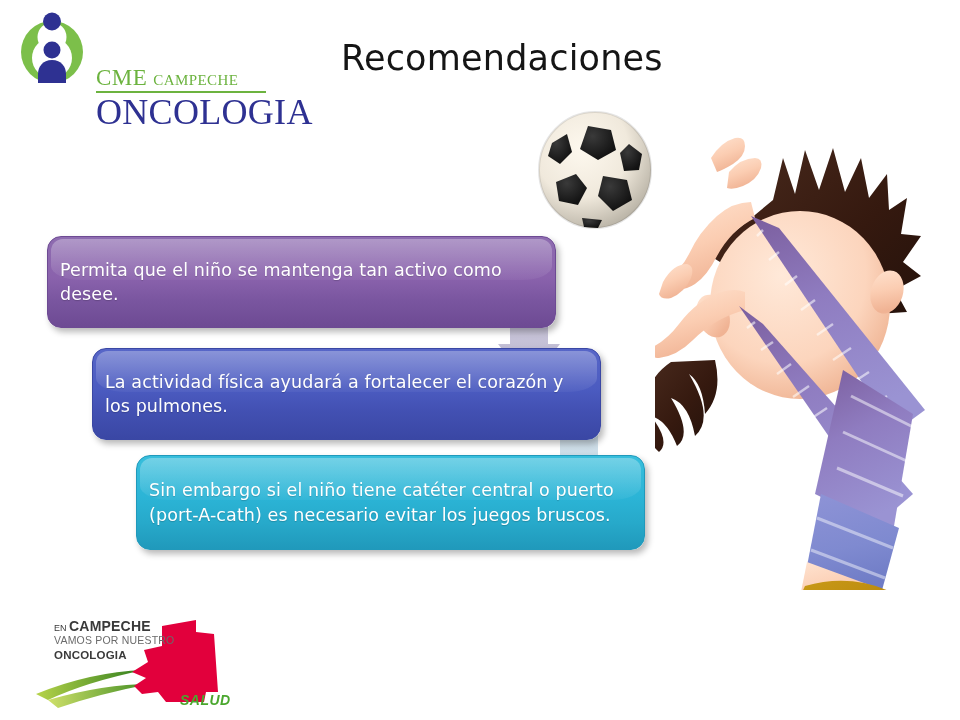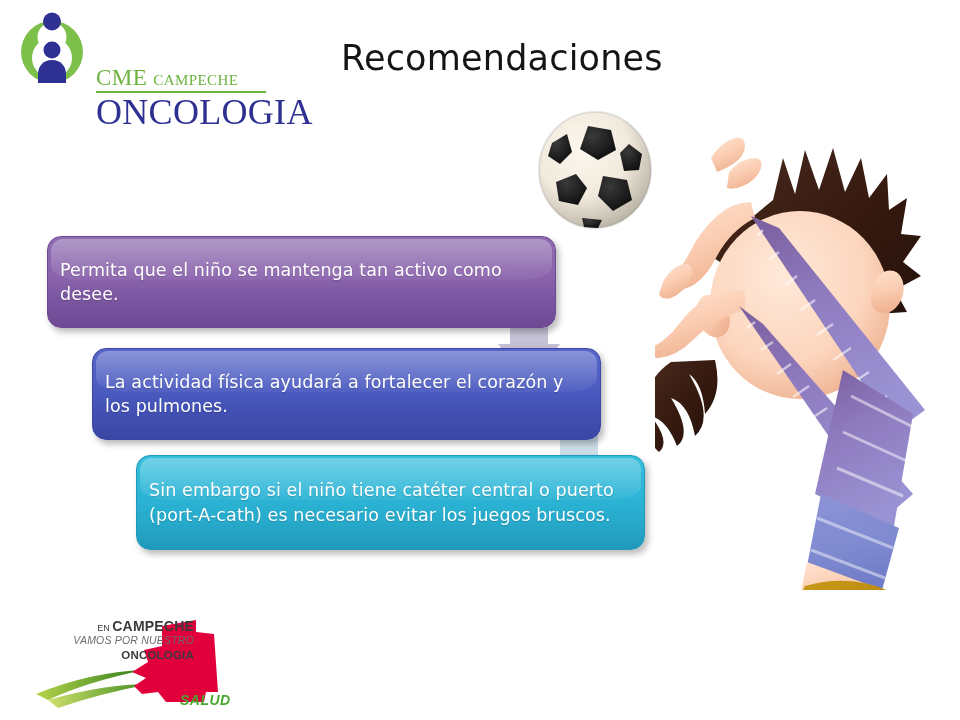--- a/index.html
+++ b/index.html
@@ -71,24 +71,24 @@
   #box2{left:92px;top:348px;width:509px;height:92px;
         background:linear-gradient(180deg,#5766c8 0%,#4b5bc0 45%,#4250b2 70%,#3a47a4 100%);
         border:1px solid #3a47a4;}
   
   #box3{left:136px;top:455px;width:509px;height:95px;
         background:linear-gradient(180deg,#37bedc 0%,#2bb4d6 45%,#27a9ca 72%,#2099bb 100%);
         border:1px solid #2099bb;}
 
   
   .camp-logo{position:absolute;left:30px;top:608px;width:220px;height:110px;}
-  .camp-text{position:absolute;left:14px;top:10px;width:150px;text-align:right;}
+  .camp-text{position:absolute;left:24px;top:10px;width:150px;}
   .ct-l1{font-family:"Liberation Sans",sans-serif;font-size:9px;color:#3a3a3a;line-height:1.15;white-space:nowrap;}
   .ct-l1 b{font-size:14px;font-weight:bold;letter-spacing:.2px;}
-  .ct-l2{font-family:"Liberation Sans",sans-serif;font-size:10.5px;color:#6b6b6b;line-height:1.3;letter-spacing:.2px;white-space:nowrap;font-style:italic;}
+  .ct-l2{font-family:"Liberation Sans",sans-serif;font-size:10.5px;color:#6b6b6b;line-height:1.3;letter-spacing:.2px;white-space:nowrap;}
   .ct-l3{font-family:"Liberation Sans",sans-serif;font-size:11.5px;font-weight:bold;color:#3a3a3a;line-height:1.3;letter-spacing:.2px;white-space:nowrap;}
   .camp-salud{position:absolute;left:150px;top:84px;font-family:"Liberation Sans",sans-serif;
       font-style:italic;font-weight:bold;font-size:14px;color:#4aa72e;letter-spacing:.5px;}
 </style>
 </head>
 <body>
 
 <div class="slide">
 
   <div class="cme-logo">

